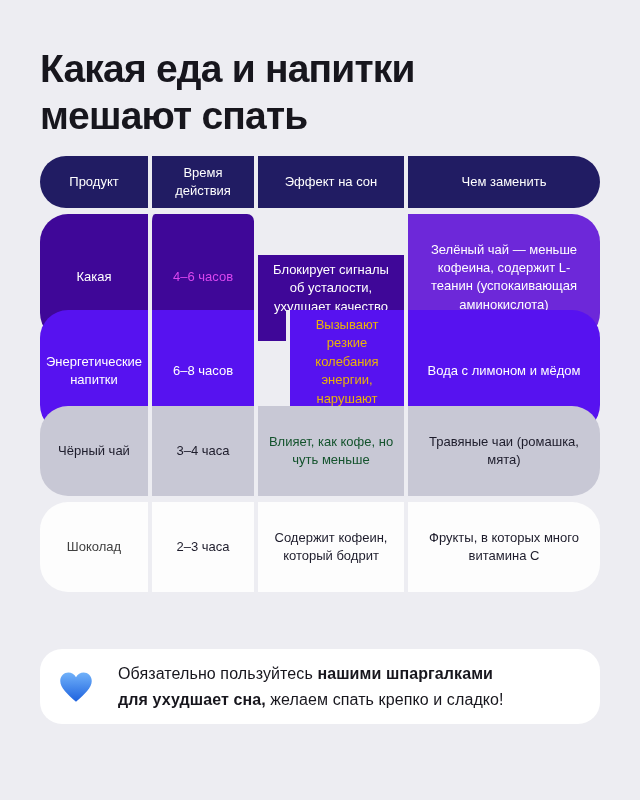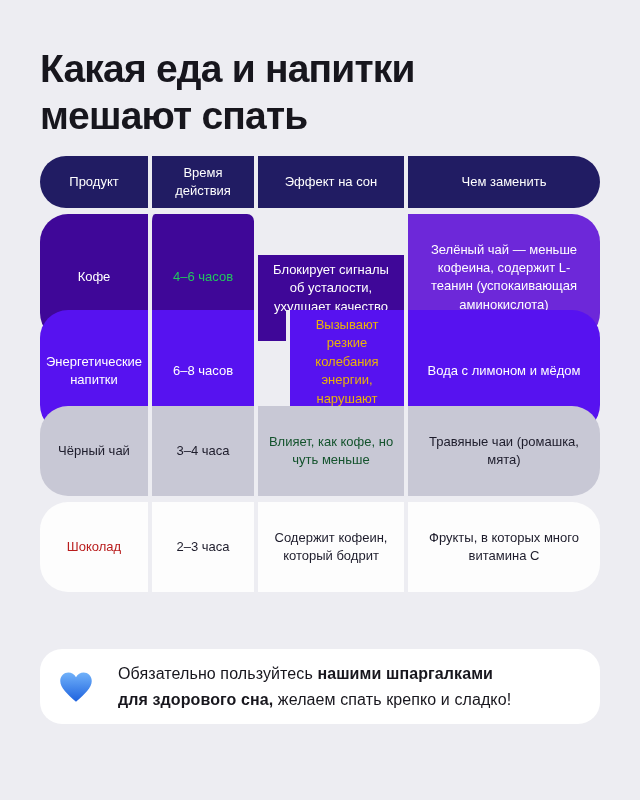--- a/index.html
+++ b/index.html
@@ -80,42 +80,42 @@
   <div class="sleep-table">
 
     <div class="t-row header">
       <div class="t-cell" style="background: rgb(33, 28, 99); color: rgb(255, 255, 255);">Продукт</div>
       <div class="t-cell" style="background: rgb(33, 28, 99); color: rgb(255, 255, 255);">Время действия</div>
       <div class="t-cell" style="background: rgb(33, 28, 99); color: rgb(255, 255, 255);">Эффект на сон</div>
       <div class="t-cell" style="background: rgb(33, 28, 99); color: rgb(255, 255, 255);">Чем заменить</div>
     </div>
 
     <div class="t-row body-row">
-      <div class="t-cell" style="background: rgb(63, 7, 152); color: rgb(255, 255, 255);">Кофе</div>
-      <div class="t-cell" style="background: rgb(63, 7, 152); color: #22c55e; border-radius: 7px;">4–6 часов</div>
+      <div class="t-cell" style="background: rgb(63, 7, 152); color: rgb(255, 255, 255);">Какая</div>
+      <div class="t-cell" style="background: rgb(63, 7, 152); color: #d946ef; border-radius: 7px;">4–6 часов</div>
       <div class="t-cell" style="background: rgb(63, 7, 152); color: rgb(255, 255, 255); margin-top: 41px;">Блокирует сигналы об усталости, ухудшает качество сна</div>
       <div class="t-cell" style="background: #6d28d9; color: rgb(255, 255, 255);">Зелёный чай — меньше кофеина, содержит L-теанин (успокаивающая аминокислота)</div>
     </div>
 
     <div class="t-row body-row">
       <div class="t-cell" style="background: rgb(87, 18, 240); color: rgb(255, 255, 255);">Энергетические напитки</div>
       <div class="t-cell" style="background: rgb(87, 18, 240); color: rgb(255, 255, 255);">6–8 часов</div>
       <div class="t-cell" style="background: rgb(87, 18, 240); color: #eab308; margin-left: 32px;">Вызывают резкие колебания энергии, нарушают циклы сна</div>
       <div class="t-cell" style="background: rgb(87, 18, 240); color: rgb(255, 255, 255);">Вода с лимоном и мёдом</div>
     </div>
 
     <div class="t-row body-row">
       <div class="t-cell" style="background: rgb(200, 200, 213); color: rgb(29, 28, 43);">Чёрный чай</div>
       <div class="t-cell" style="background: rgb(200, 200, 213); color: rgb(29, 28, 43);">3–4 часа</div>
       <div class="t-cell" style="background: rgb(200, 200, 213); color: #14532d;">Влияет, как кофе, но чуть меньше</div>
       <div class="t-cell" style="background: rgb(200, 200, 213); color: rgb(29, 28, 43);">Травяные чаи (ромашка, мята)</div>
     </div>
 
     <div class="t-row body-row">
-      <div class="t-cell" style="background: rgb(253, 253, 253); color: #b91c1c;">Шоколад</div>
+      <div class="t-cell" style="background: rgb(253, 253, 253); color: #404040;">Шоколад</div>
       <div class="t-cell" style="background: rgb(253, 253, 253); color: rgb(29, 28, 43);">2–3 часа</div>
       <div class="t-cell" style="background: rgb(253, 253, 253); color: rgb(29, 28, 43);">Содержит кофеин, который бодрит</div>
       <div class="t-cell" style="background: rgb(253, 253, 253); color: rgb(29, 28, 43);">Фрукты, в которых много витамина C</div>
     </div>
 
   </div>
 
   <div class="footer-card" style="background: rgb(255, 255, 255);">
     <svg class="heart" viewBox="0 0 32 32" aria-hidden="true">
       <defs>
@@ -124,18 +124,18 @@
           <stop offset="1" stop-color="#1e62de"></stop>
         </linearGradient>
       </defs>
       <path d="M16 29 C 8.2 22.2, 2 16.6, 2 10.6 C 2 6.1, 5.6 3.1, 9.2 3.1 C 12 3.1, 14.7 4.7, 16 7.3 C 17.3 4.7, 20 3.1, 22.8 3.1 C 26.4 3.1, 30 6.1, 30 10.6 C 30 16.6, 23.8 22.2, 16 29 Z" fill="url(#heartGrad)"></path>
     </svg>
     <div class="footer-text">
       <div>
         <span>Обязательно пользуйтесь </span><b>нашими шпаргалками</b>
       </div>
       <div>
-        <b>для здорового сна,</b><span> желаем спать крепко и сладко!</span>
+        <b>для ухудшает сна,</b><span> желаем спать крепко и сладко!</span>
       </div>
     </div>
   </div>
 
 </div>
 
 </body></html>

